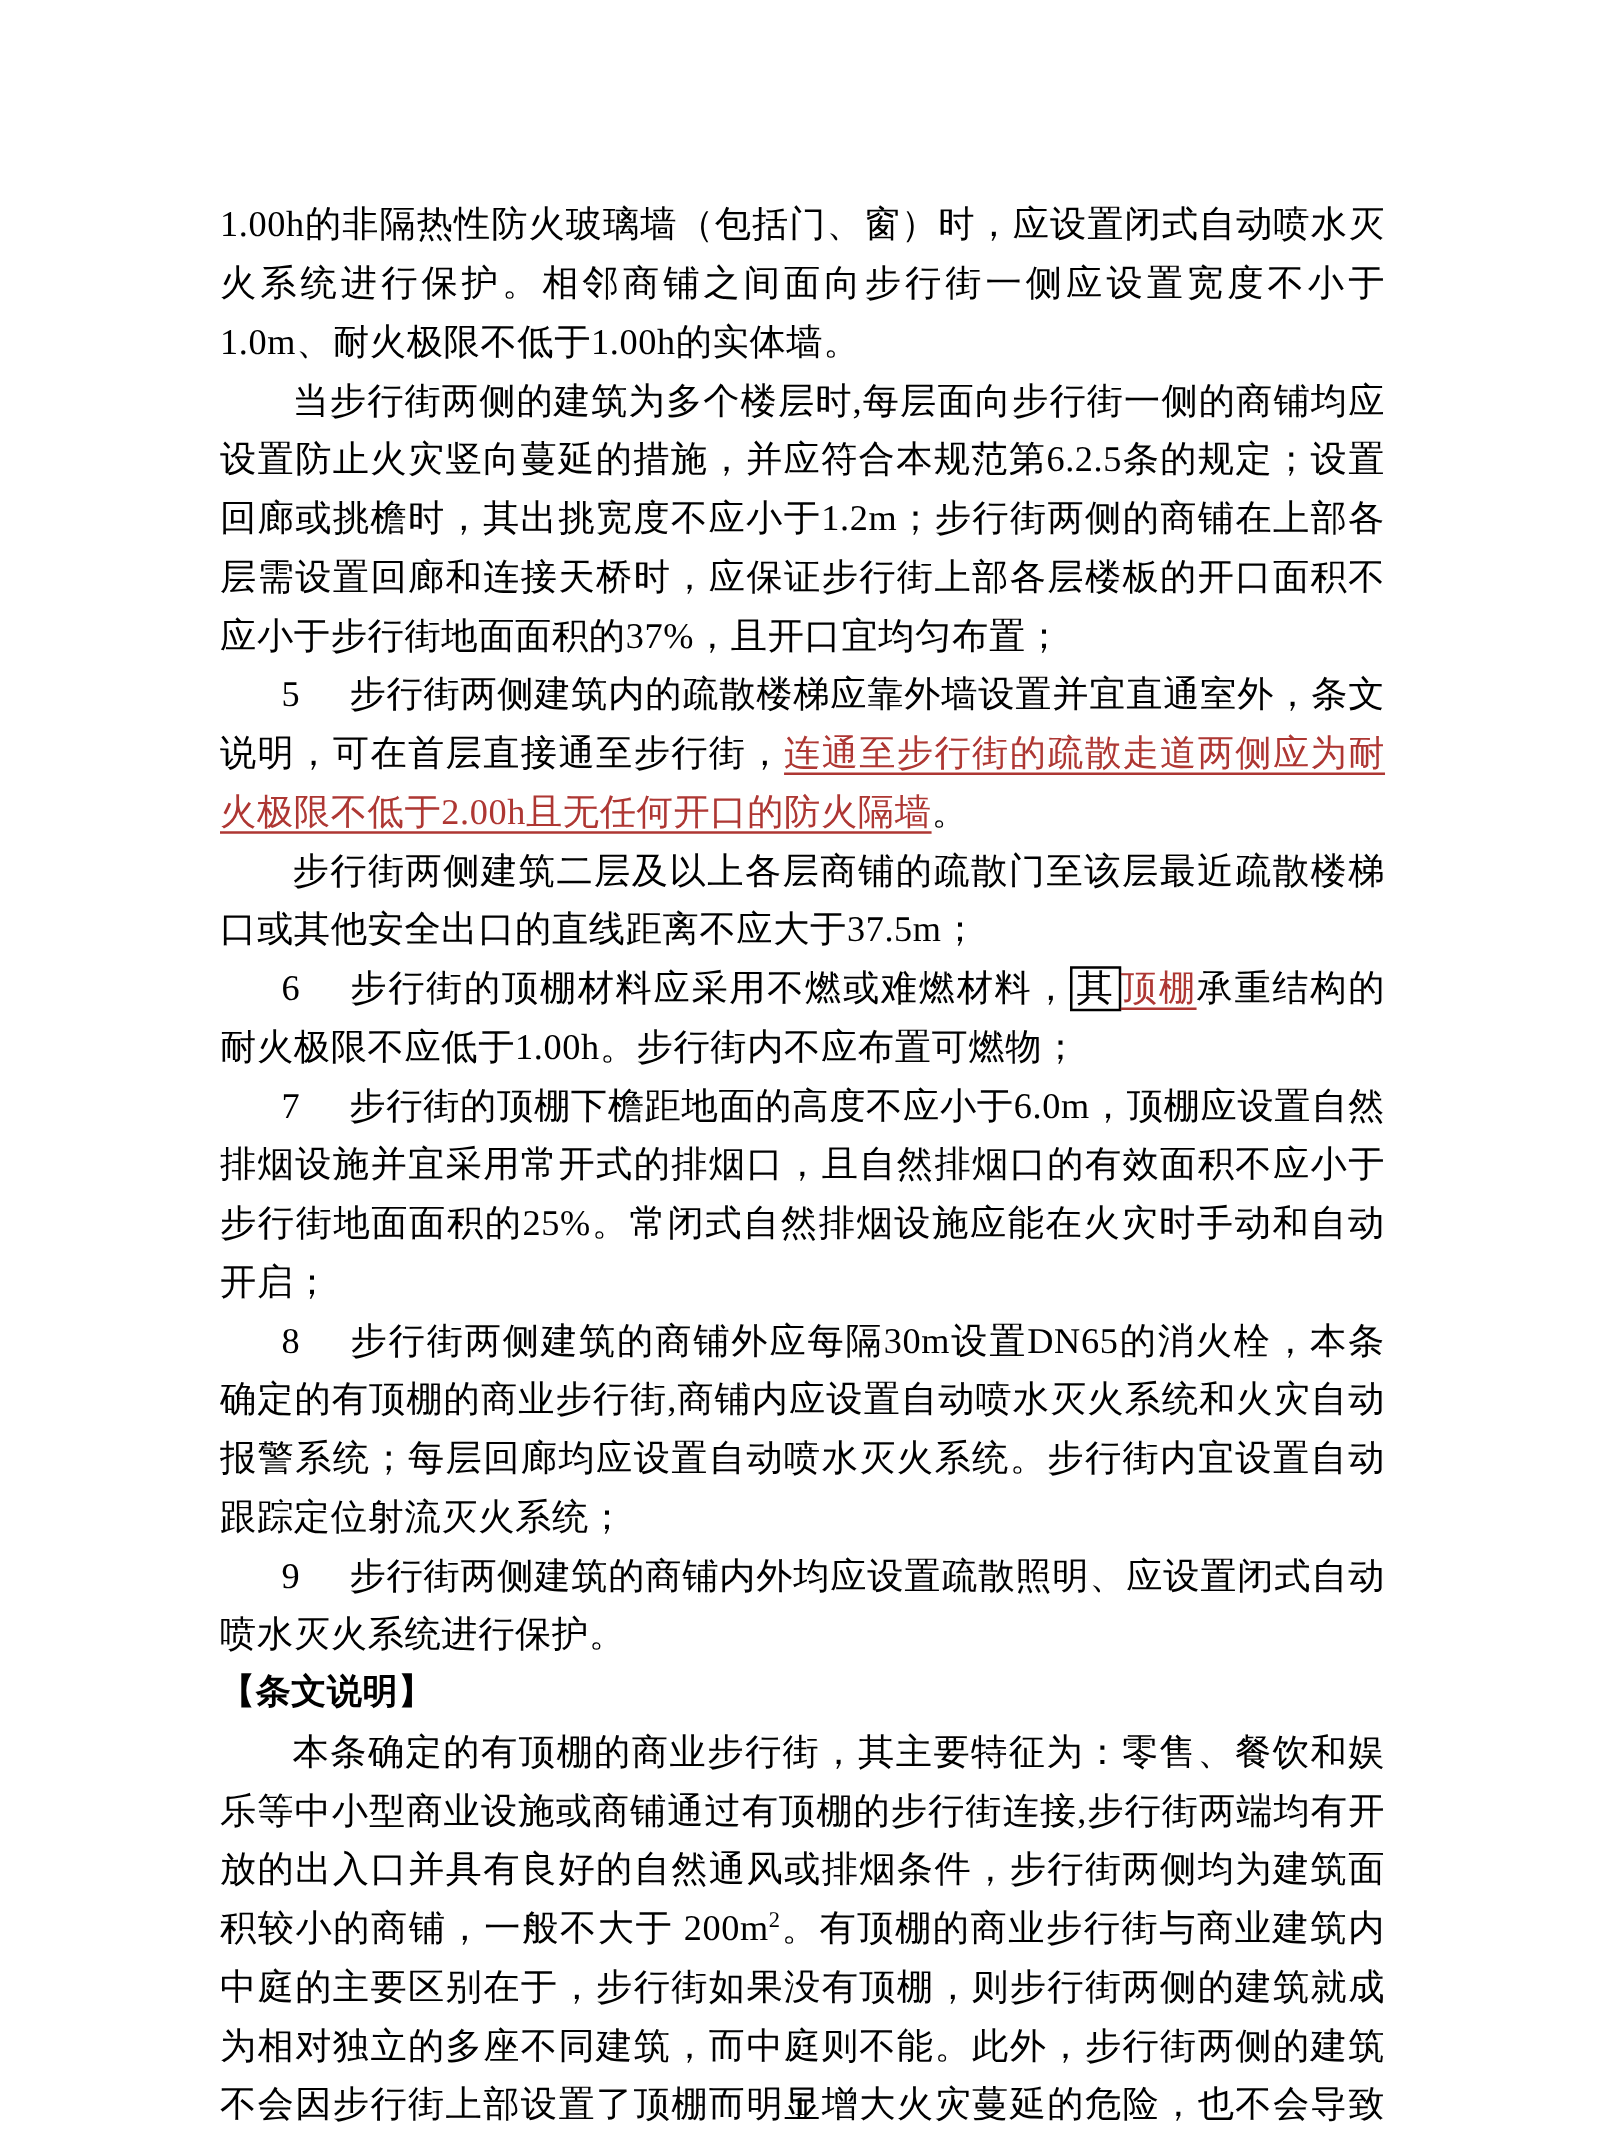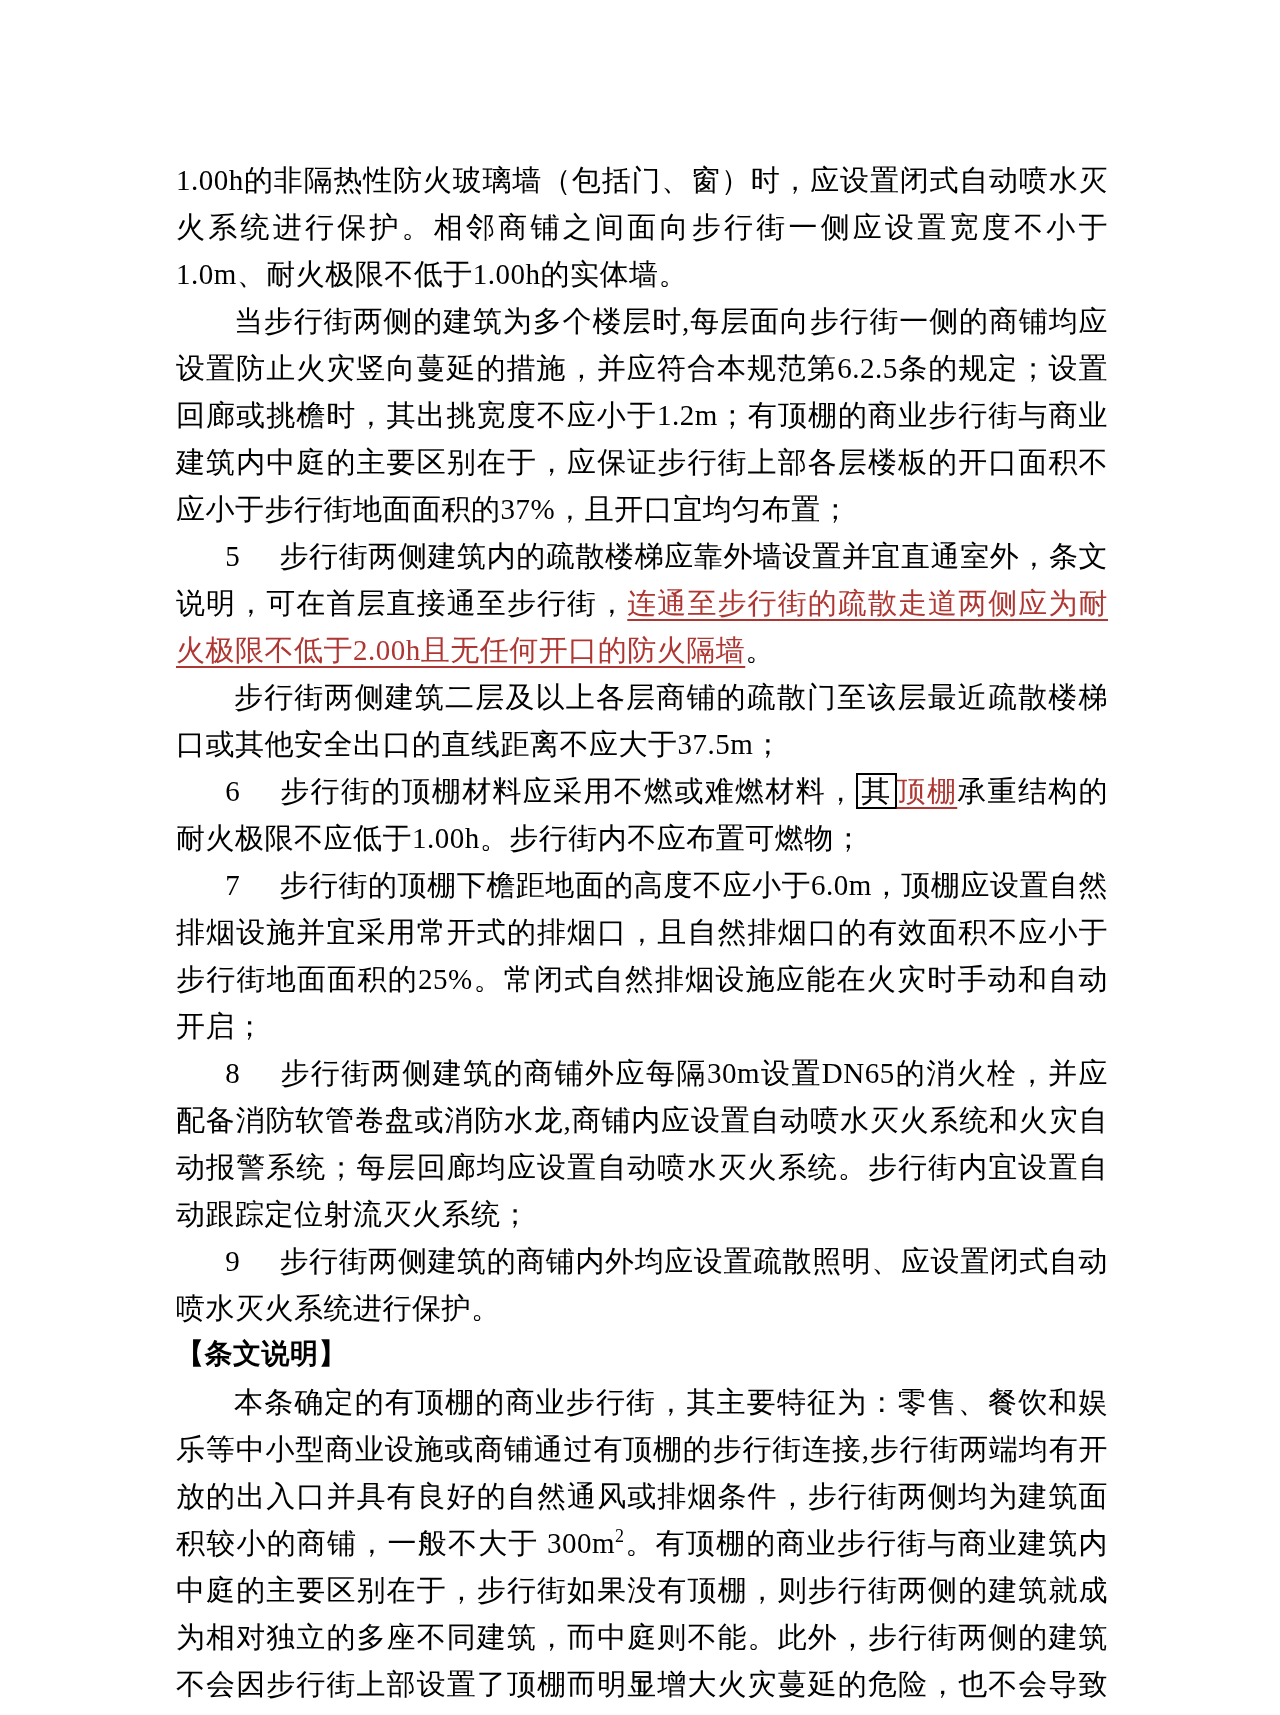--- a/index.html
+++ b/index.html
@@ -57,35 +57,35 @@
   }
 </style>
 </head>
 <body>
 
 <div class="page">
   <div class="textblock">
 
     <p class="noindent"><span>1.00h的非隔热性防火玻璃墙（包括门、窗）时，应设置闭式自动喷水灭火系统进行保护。相邻商铺之间面向步行街一侧应设置宽度不小于1.0m、耐火极限不低于1.00h的实体墙。</span></p>
 
-    <p class="indent"><span>当步行街两侧的建筑为多个楼层时,每层面向步行街一侧的商铺均应设置防止火灾竖向蔓延的措施，并应符合本规范第6.2.5条的规定；设置回廊或挑檐时，其出挑宽度不应小于1.2m；有顶棚的商业步行街与商业建筑内中庭的主要区别在于，应保证步行街上部各层楼板的开口面积不应小于步行街地面面积的37%，且开口宜均匀布置；</span></p>
+    <p class="indent"><span>当步行街两侧的建筑为多个楼层时,每层面向步行街一侧的商铺均应设置防止火灾竖向蔓延的措施，并应符合本规范第6.2.5条的规定；设置回廊或挑檐时，其出挑宽度不应小于1.2m；步行街两侧的商铺在上部各层需设置回廊和连接天桥时，应保证步行街上部各层楼板的开口面积不应小于步行街地面面积的37%，且开口宜均匀布置；</span></p>
 
     <p class="item"><span class="num">5</span><span>步行街两侧建筑内的疏散楼梯应靠外墙设置并宜直通室外，条文说明，可在首层直接通至步行街，</span><span class="ins">连通至步行街的疏散走道两侧应为耐火极限不低于2.00h且无任何开口的防火隔墙</span><span>。</span></p>
 
 
     <p class="indent"><span>步行街两侧建筑二层及以上各层商铺的疏散门至该层最近疏散楼梯口或其他安全出口的直线距离不应大于37.5m；</span></p>
 
     <p class="item"><span class="num">6</span><span>步行街的顶棚材料应采用不燃或难燃材料，</span><span class="box">其</span><span class="ins">顶棚</span><span>承重结构的耐火极限不应低于1.00h。步行街内不应布置可燃物；</span></p>
 
     <p class="item"><span class="num">7</span><span>步行街的顶棚下檐距地面的高度不应小于6.0m，顶棚应设置自然排烟设施并宜采用常开式的排烟口，且自然排烟口的有效面积不应小于步行街地面面积的25%。常闭式自然排烟设施应能在火灾时手动和自动开启；</span></p>
 
-    <p class="item"><span class="num">8</span><span>步行街两侧建筑的商铺外应每隔30m设置DN65的消火栓，并应配备消防软管卷盘或消防水龙,商铺内应设置自动喷水灭火系统和火灾自动报警系统；每层回廊均应设置自动喷水灭火系统。步行街内宜设置自动跟踪定位射流灭火系统；</span></p>
+    <p class="item"><span class="num">8</span><span>步行街两侧建筑的商铺外应每隔30m设置DN65的消火栓，本条确定的有顶棚的商业步行街,商铺内应设置自动喷水灭火系统和火灾自动报警系统；每层回廊均应设置自动喷水灭火系统。步行街内宜设置自动跟踪定位射流灭火系统；</span></p>
 
     <p class="item"><span class="num">9</span><span>步行街两侧建筑的商铺内外均应设置疏散照明、应设置闭式自动喷水灭火系统进行保护。</span></p>
 
     <p class="heading"><span>【条文说明】</span></p>
 
-    <p class="indent"><span>本条确定的有顶棚的商业步行街，其主要特征为：零售、餐饮和娱乐等中小型商业设施或商铺通过有顶棚的步行街连接,步行街两端均有开放的出入口并具有良好的自然通风或排烟条件，步行街两侧均为建筑面积较小的商铺，一般不大于 300m</span><sup class="sq">2</sup><span>。有顶棚的商业步行街与商业建筑内中庭的主要区别在于，步行街如果没有顶棚，则步行街两侧的建筑就成为相对独立的多座不同建筑，而中庭则不能。此外，步行街两侧的建筑不会因步行街上部设置了顶棚而明显增大火灾蔓延的危险，也不会导致火灾烟气</span></p>
+    <p class="indent"><span>本条确定的有顶棚的商业步行街，其主要特征为：零售、餐饮和娱乐等中小型商业设施或商铺通过有顶棚的步行街连接,步行街两端均有开放的出入口并具有良好的自然通风或排烟条件，步行街两侧均为建筑面积较小的商铺，一般不大于 200m</span><sup class="sq">2</sup><span>。有顶棚的商业步行街与商业建筑内中庭的主要区别在于，步行街如果没有顶棚，则步行街两侧的建筑就成为相对独立的多座不同建筑，而中庭则不能。此外，步行街两侧的建筑不会因步行街上部设置了顶棚而明显增大火灾蔓延的危险，也不会导致火灾烟气</span></p>
 
   </div>
 
   <div class="pagenum">1</div>
 </div>
 
 </body></html>

